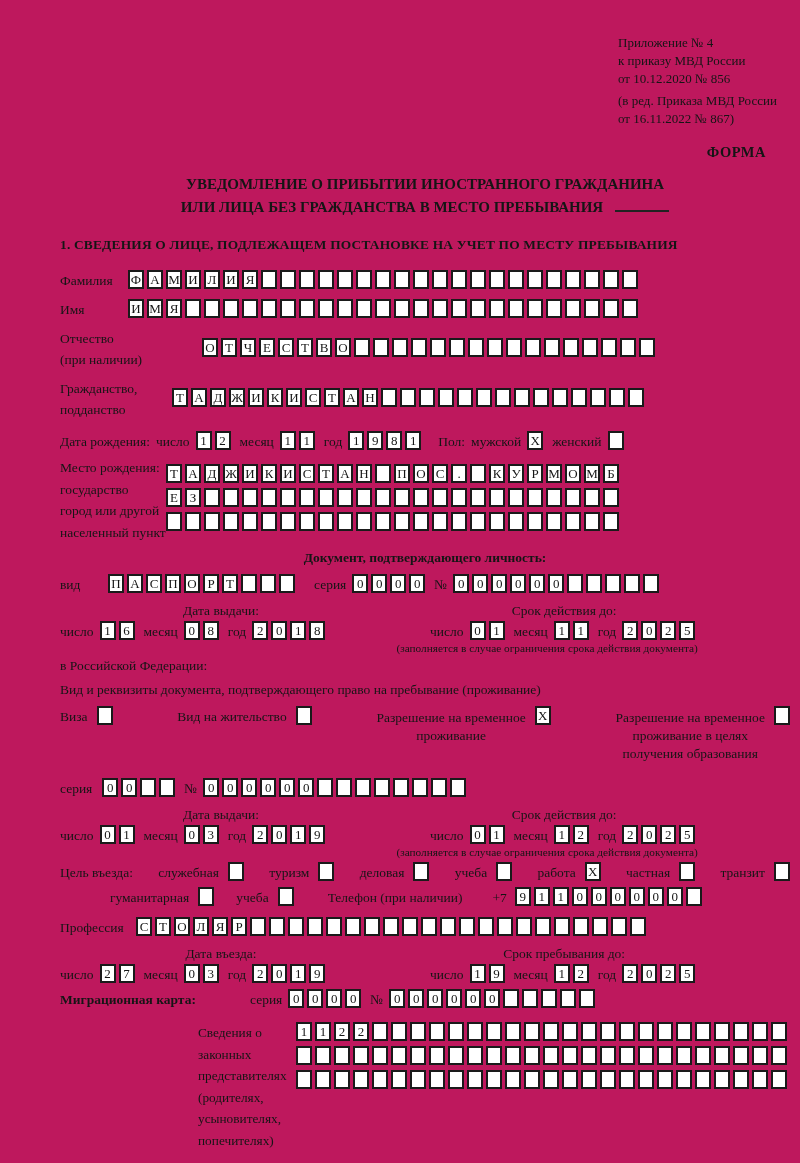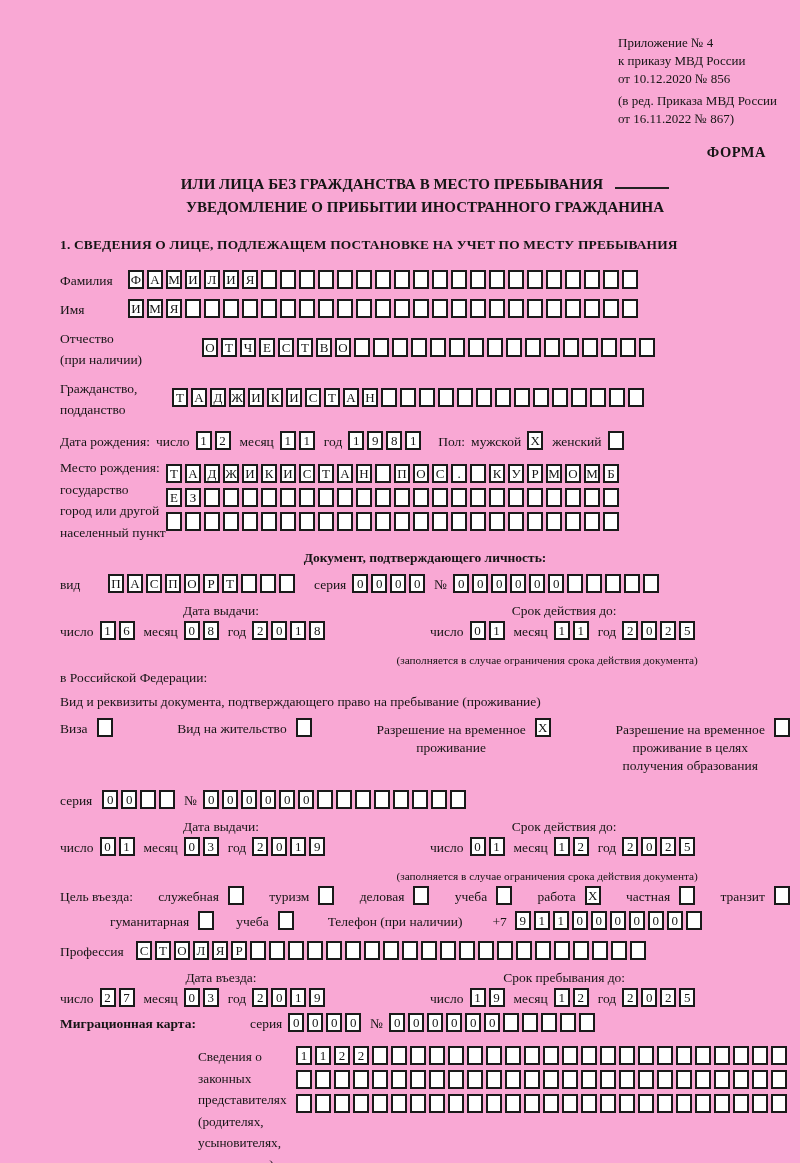--- a/index.html
+++ b/index.html
@@ -1,18 +1,18 @@
 <!DOCTYPE html>
 <html lang="ru"><head>
 <meta charset="utf-8">
 <style>
   * { box-sizing: border-box; }
   html,body { margin:0; padding:0; background:#fff; }
   .page {
-    width:800px; height:1163px; background:#f9a8d4; color:#151515;
+    width:800px; height:1163px; background:#be185d; color:#151515;
     font-family:"Liberation Serif","DejaVu Serif",serif; font-size:13.5px;
     padding:34px 10px 16px 60px; overflow:hidden; position:relative;
   }
   
   .annex { margin-left:558px; font-size:13px; line-height:18px; }
   .amend { margin-top:4px; }
   .forma { font-weight:700; text-align:right; padding-right:24px; margin-top:16px; font-size:14.5px; letter-spacing:.5px; }
   .title { text-align:center; font-weight:700; font-size:15px; line-height:23px; margin-top:12px; }
   .blank { display:inline-block; width:54px; border-bottom:2px solid #222; margin-left:12px; }
   .sec-head { font-weight:700; font-size:13.4px; margin:18px 0 14px 0; letter-spacing:.2px; }
@@ -33,21 +33,21 @@
   .dlabel { flex:none; padding-top:3px; margin:0 6px; }
   .dlabel.first { margin-left:0; }
   .gap14 { margin-left:14px; }
 
   
   .dates-row { display:flex; margin:8px 0 4px 0; }
   .dgroup.left { width:322px; }
   .dgroup.right { margin-left:48px; }
   .dhead { text-align:center; margin-bottom:2px; }
   .dline { display:flex; }
-  .dnote { font-size:11.3px; margin-top:14px; text-align:center; white-space:nowrap; margin-left:-34px; }
+  .dnote { font-size:11.3px; margin-top:2px; text-align:center; white-space:nowrap; margin-left:-34px; }
 
   .center-bold { font-weight:700; text-align:center; margin:7px 0 5px 0; }
   .intro { margin-bottom:8px; }
 
   
   .opts { display:flex; justify-content:space-between; margin:4px 0 12px 0; align-items:flex-start; }
   .optpair { display:flex; align-items:flex-start; }
   .optpair .plabel { padding-top:3px; }
   .optpair .cell { margin-left:9px; margin-right:0; }
   .optlines { text-align:center; line-height:18px; padding-top:3px; }
@@ -78,24 +78,24 @@
     <div>от 10.12.2020 № 856</div>
     <div class="amend">
       <div>(в ред. Приказа МВД России</div>
       <div>от 16.11.2022 № 867)</div>
     </div>
   </div>
 
   <div class="forma">ФОРМА</div>
 
   <div class="title">
+    <div>УВЕДОМЛЕНИЕ О ПРИБЫТИИ ИНОСТРАННОГО ГРАЖДАНИНА</div>
     <div>
       <span>ИЛИ ЛИЦА БЕЗ ГРАЖДАНСТВА В МЕСТО ПРЕБЫВАНИЯ</span><span class="blank"></span>
     </div>
-    <div>УВЕДОМЛЕНИЕ О ПРИБЫТИИ ИНОСТРАННОГО ГРАЖДАНИНА</div>
   </div>
 
   <div class="sec-head">1. СВЕДЕНИЯ О ЛИЦЕ, ПОДЛЕЖАЩЕМ ПОСТАНОВКЕ НА УЧЕТ ПО МЕСТУ ПРЕБЫВАНИЯ</div>
 
   <div class="frow">
     <span class="flabel w68">Фамилия</span>
     <span class="cells">
         <span class="cell">Ф</span>
         <span class="cell">А</span>
         <span class="cell">М</span>

